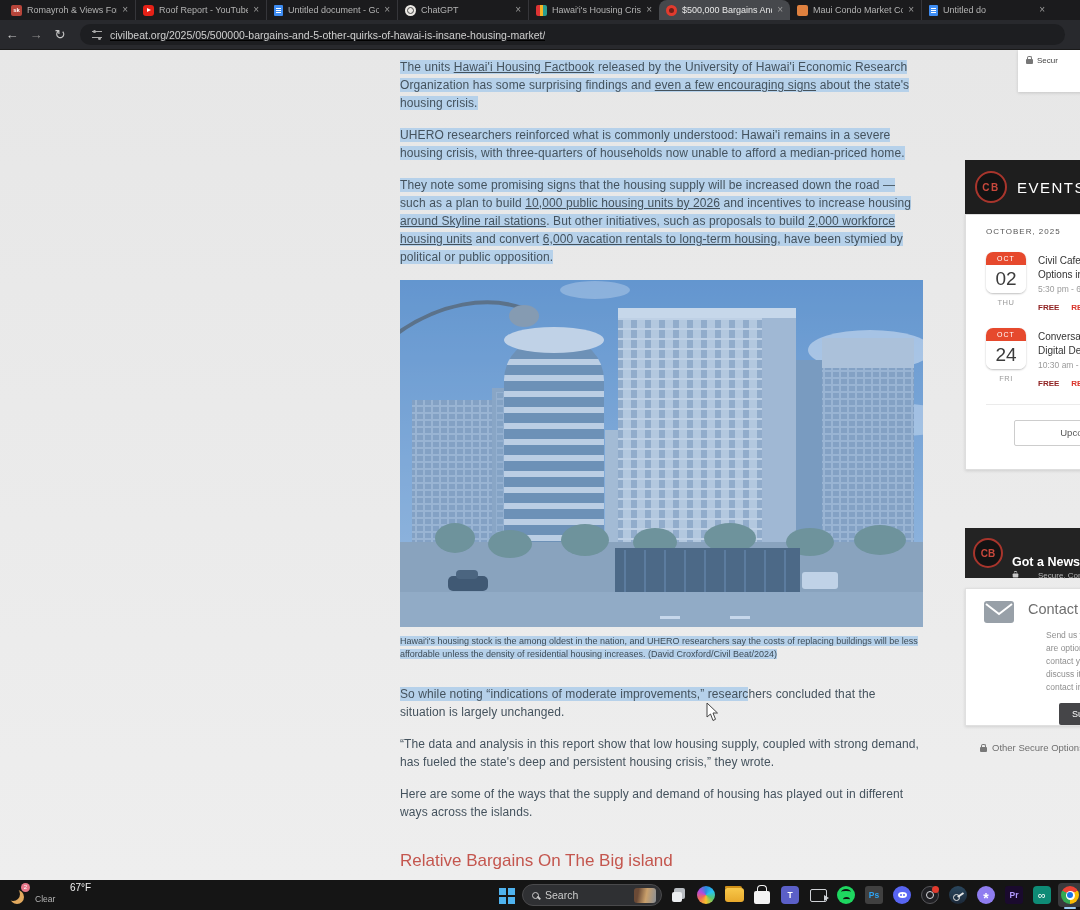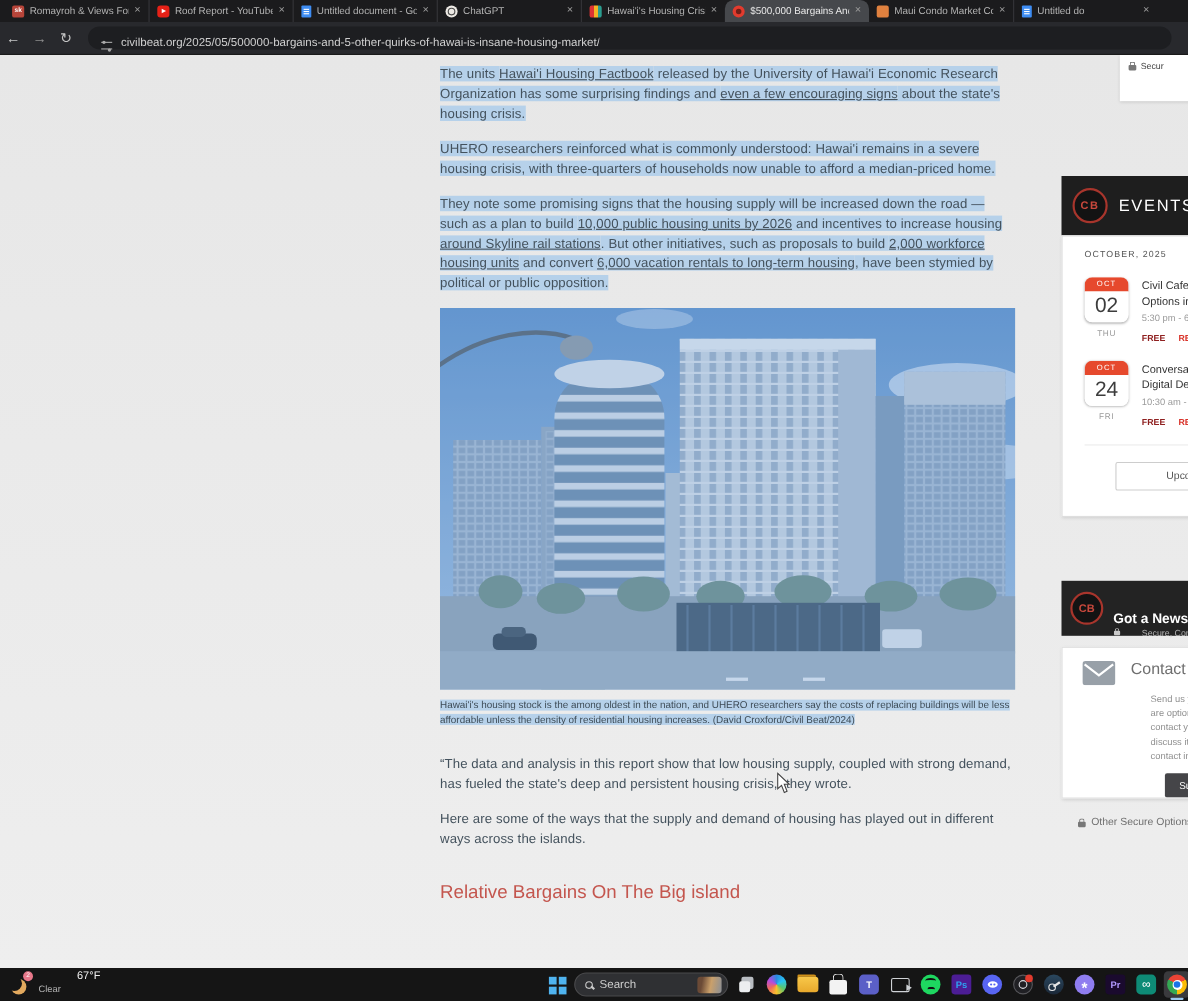--- a/index.html
+++ b/index.html
@@ -22,21 +22,21 @@
   .fav.gdocs::after{content:"";width:5px;height:1px;background:#fff;box-shadow:0 2px #fff,0 -2px #fff;}
   .fav.chatgpt{background:#ece9e4;border-radius:50%;}
   .fav.chatgpt::after{content:"";width:5px;height:5px;border:1.2px solid #4a4a4a;border-radius:50%;}
   .fav.news{background:linear-gradient(90deg,#d33 33%,#f5b324 33% 66%,#2a9d8f 66%);}
   .fav.civilbeat{border:3px solid #e23b2e;border-radius:50%;width:11px;height:11px;background:#701f18;}
   .fav.maui{background:#e0813f;}
 
   .toolbar{position:absolute;left:0;top:20px;width:1080px;height:30px;background:#28292d;display:flex;align-items:center;border-bottom:1px solid #1a1a1a;}
   .nav-btn{width:24px;text-align:center;color:#c6c6c6;font-size:13px;}
   .nav-btn.dim{color:#8d8d8d;}
-  .urlbar{margin-left:8px;width:985px;height:21px;border-radius:11px;background:#1d1e21;display:flex;align-items:flex-end;padding:0 12px;gap:8px;}
+  .urlbar{margin-left:8px;width:985px;height:21px;border-radius:11px;background:#1d1e21;display:flex;align-items:center;padding:0 12px;gap:8px;text-decoration:underline;}
   .tune{width:10px;height:7px;border-top:1.5px solid #aaa;border-bottom:1.5px solid #aaa;position:relative;}
   .tune::before{content:"";position:absolute;top:-2.5px;left:1px;width:3px;height:3px;border-radius:50%;background:#aaa;}
   .tune::after{content:"";position:absolute;bottom:-2.5px;right:1px;width:3px;height:3px;border-radius:50%;background:#aaa;}
   .url-text{color:#cfcfcf;font-size:10.5px;white-space:nowrap;overflow:hidden;}
 
   
   .page{position:absolute;left:0;top:50px;width:1080px;height:830px;background:linear-gradient(180deg,#e7e7e7,#eeeeee);overflow:hidden;}
   .column{position:absolute;left:400px;top:0;width:523px;padding-top:8px;}
   .para{margin:0 0 14px;font-size:12px;line-height:18px;color:#44525d;letter-spacing:.1px;}
   .hl{background:#b6d1ea;}
@@ -111,21 +111,21 @@
   .i-copilot::before{content:"";width:18px;height:18px;border-radius:50%;background:conic-gradient(#2a8ae0,#27c3f3,#59c76f,#f7c22d,#ef6a5a,#b44ae0,#2a8ae0);}
   .i-file-explorer::before{content:"";width:19px;height:14px;border-radius:2px 3px 3px 3px;background:linear-gradient(#f8c84a,#e8a92c);box-shadow:-1px -3px 0 -1px #d09018;}
   .i-microsoft-store::before{content:"";width:16px;height:13px;background:#f3f3f3;border-radius:2px;margin-top:4px;}
   .i-microsoft-store::after{content:"";position:absolute;top:2px;width:8px;height:5px;border:1.5px solid #f3f3f3;border-bottom:none;border-radius:4px 4px 0 0;}
   .i-teams{background:#5b5fc7;border-radius:4px;width:18px;height:18px;margin:3px;color:#fff;}
   .i-screen-cast::before{content:"";width:15px;height:11px;border:1.6px solid #cfd2d6;border-radius:2px;}
   .i-screen-cast::after{content:"";position:absolute;right:1px;bottom:6px;border-left:5px solid #cfd2d6;border-top:3px solid transparent;border-bottom:3px solid transparent;}
   .i-spotify{background:#1ed760;border-radius:50%;width:18px;height:18px;margin:3px;flex-direction:column;gap:2px;}
   .i-spotify::before{content:"";width:10px;height:4px;border-top:2px solid #111;border-radius:50%;}
   .i-spotify::after{content:"";width:7px;height:3px;border-top:2px solid #111;border-radius:50%;}
-  .i-photoshop{background:#4c1d95;border-radius:3px;width:18px;height:18px;margin:3px;color:#2ea3f2;}
+  .i-photoshop{background:#404040;border-radius:3px;width:18px;height:18px;margin:3px;color:#2ea3f2;}
   .i-discord{background:#5865f2;border-radius:50%;width:18px;height:18px;margin:3px;}
   .i-discord::before{content:"";width:9px;height:6px;background:#fff;border-radius:50%;}
   .i-discord::after{content:"";position:absolute;width:2px;height:2px;border-radius:50%;background:#5865f2;box-shadow:3px 0 #5865f2;margin-left:-3px;}
   .i-camera-alert{background:#202024;border:1px solid #57575b;border-radius:50%;width:18px;height:18px;margin:3px;}
   .i-camera-alert::before{content:"";width:6px;height:6px;border:1.5px solid #d9d9de;border-radius:50%;}
   .i-camera-alert::after{content:"";position:absolute;top:-1px;right:-1px;width:7px;height:7px;border-radius:50%;background:#e23b2e;}
   .i-steam{background:linear-gradient(180deg,#2a475e,#1b2838);border-radius:50%;width:18px;height:18px;margin:3px;}
   .i-steam::before{content:"";width:5px;height:5px;border:1.6px solid #e6e6e6;border-radius:50%;margin:4px 0 0 -4px;}
   .i-steam::after{content:"";position:absolute;width:7px;height:1.6px;background:#e6e6e6;transform:rotate(-35deg);top:8px;right:3px;}
   .i-clipchamp{background:#8f7df0;border-radius:50%;width:18px;height:18px;margin:3px;color:#fff;}
@@ -276,20 +276,21 @@
           <rect x="48" y="296" width="40" height="15" rx="5" fill="#2f3f4e"></rect>
           <rect x="56" y="290" width="22" height="9" rx="4" fill="#3d4f5f"></rect>
           <rect x="402" y="292" width="36" height="17" rx="3" fill="#dfe7ee"></rect>
           <rect x="0" y="0" width="523" height="347" fill="#6e9ed8" opacity="0.28"></rect>
         </svg>
       </div>
 
       <p class="caption"><span class="hl">Hawai'i's housing stock is the among oldest in the nation, and UHERO researchers say the costs of replacing buildings will be less affordable unless the density of residential housing increases. (David Croxford/Civil Beat/2024)</span></p>
 
       <div id="para-mid">
+          <p class="para"><span class="hl">So while noting “indications of moderate improvements,” researc</span><span class="">hers concluded that the situation is largely unchanged.</span></p>
           <p class="para"><span class="">“The data and analysis in this report show that low housing supply, coupled with strong demand, has fueled the state's deep and persistent housing crisis,” they wrote.</span></p>
           <p class="para"><span class="">Here are some of the ways that the supply and demand of housing has played out in different ways across the islands.</span></p>
         </div>
 
       <h2 class="heading">Relative Bargains On The Big island</h2>
 
     </div>
 
     <div class="secure-box">
       <span class="lock"></span>

